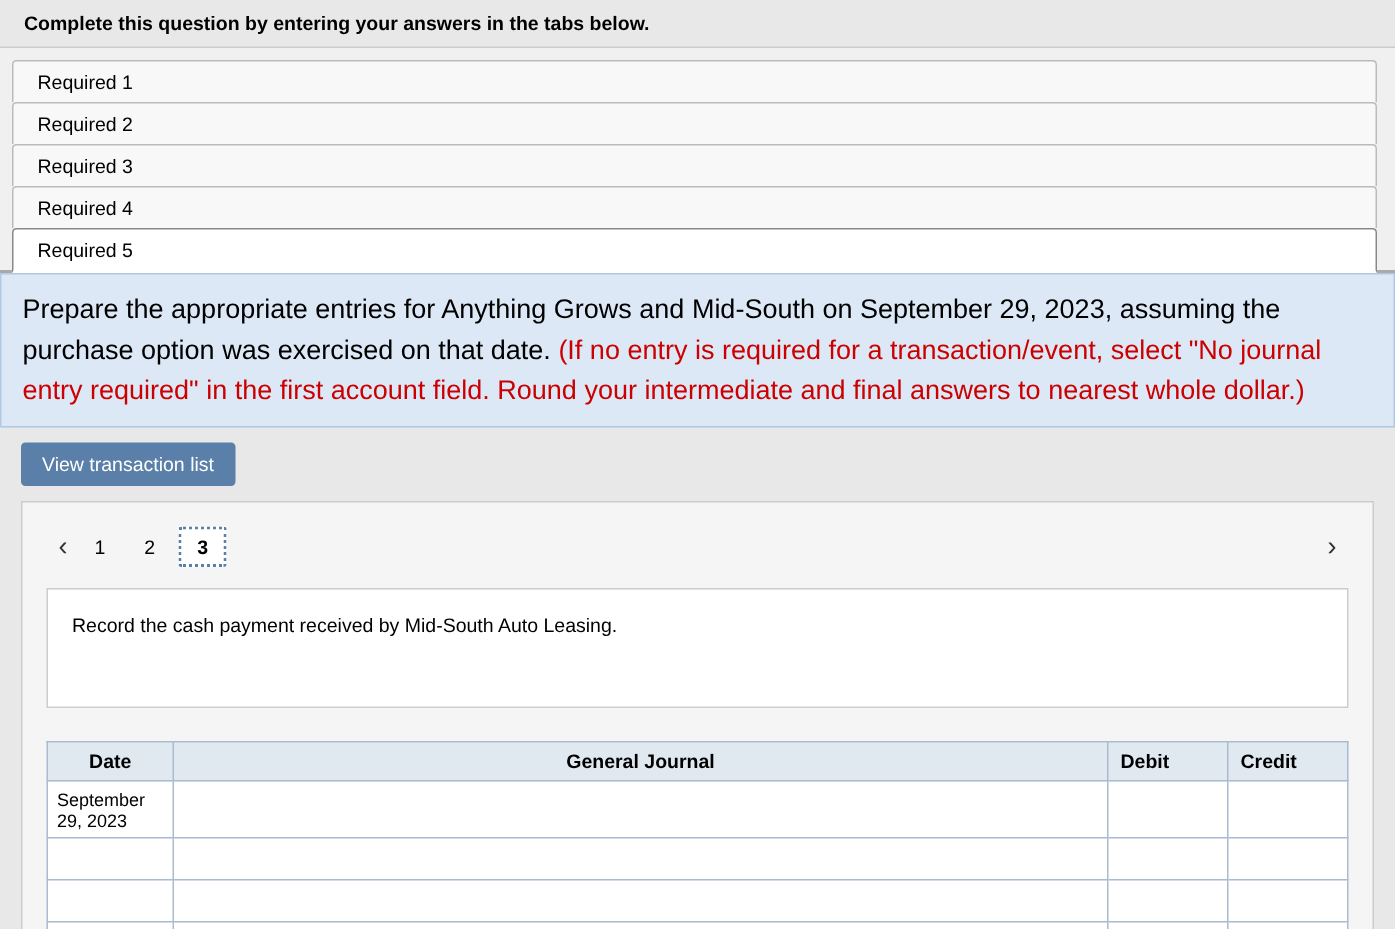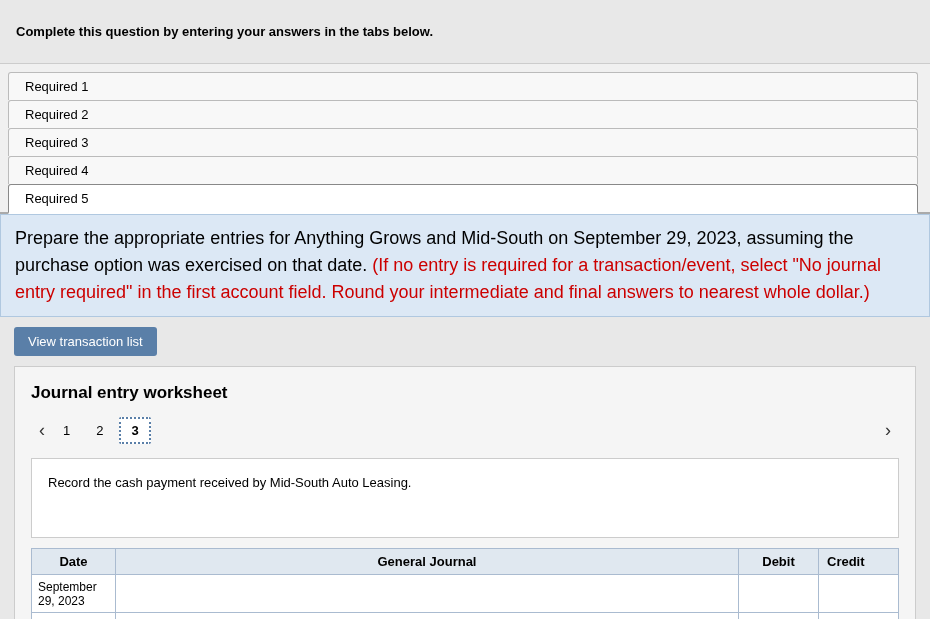--- a/index.html
+++ b/index.html
@@ -13,21 +13,21 @@
       background: #d0d0d0;
       width: 930px;
       min-height: 619px;
     }
     .page-wrapper {
       width: 930px;
       background: #e8e8e8;
     }
     .top-instruction {
       background: #e8e8e8;
-      padding: 24px 16px;
+      padding: 8px 16px;
       font-weight: bold;
       font-size: 13px;
       border-bottom: 1px solid #ccc;
     }
     .tabs-bar {
       background: #f0f0f0;
       display: flex;
       flex-direction: column;
       border-bottom: 2px solid #aaa;
       padding: 0 8px;
@@ -117,21 +117,21 @@
       font-size: 18px;
       cursor: pointer;
       color: #333;
       padding: 0 8px;
     }
     .description-box {
       border: 1px solid #ccc;
       background: #fff;
       padding: 16px;
       min-height: 80px;
-      margin-bottom: 10px;
+      margin-bottom: 22px;
       font-size: 13px;
     }
     .note-text {
       color: #cc0000;
       font-size: 12px;
       margin-bottom: 8px;
     }
     .journal-table {
       width: 100%;
       border-collapse: collapse;
@@ -146,21 +146,21 @@
     }
     .journal-table th.date-col {
       width: 84px;
       text-align: center;
     }
     .journal-table th.journal-col {
       text-align: center;
     }
     .journal-table th.debit-col {
       width: 80px;
-      text-align: center;
+      text-align: left;
     }
     .journal-table th.credit-col {
       width: 80px;
       text-align: left;
     }
     .journal-table td {
       border: 1px solid #aabbd0;
       padding: 4px 6px;
       height: 28px;
       vertical-align: middle;
@@ -205,21 +205,20 @@
   <div class="instruction-box">
     <span>Prepare the appropriate entries for Anything Grows and Mid-South on September 29, 2023, assuming the purchase option was exercised on that date.</span>
     <span class="red-text"> <span>(If no entry is required for a transaction/event, select "No journal entry required" in the first account field. Round your intermediate and final answers to nearest whole dollar.)</span></span>
   </div>
 
   
   <button class="btn-view-transaction">View transaction list</button>
 
   
   <div class="worksheet-container">
-    <div class="worksheet-title">Journal entry worksheet</div>
 
     <div class="nav-row">
       <span class="nav-arrow">‹</span>
       <span class="nav-number">1</span>
       <span class="nav-number">2</span>
       <span class="nav-number active">3</span>
       <span class="nav-right-arrow">›</span>
     </div>
 
     <div class="description-box">

